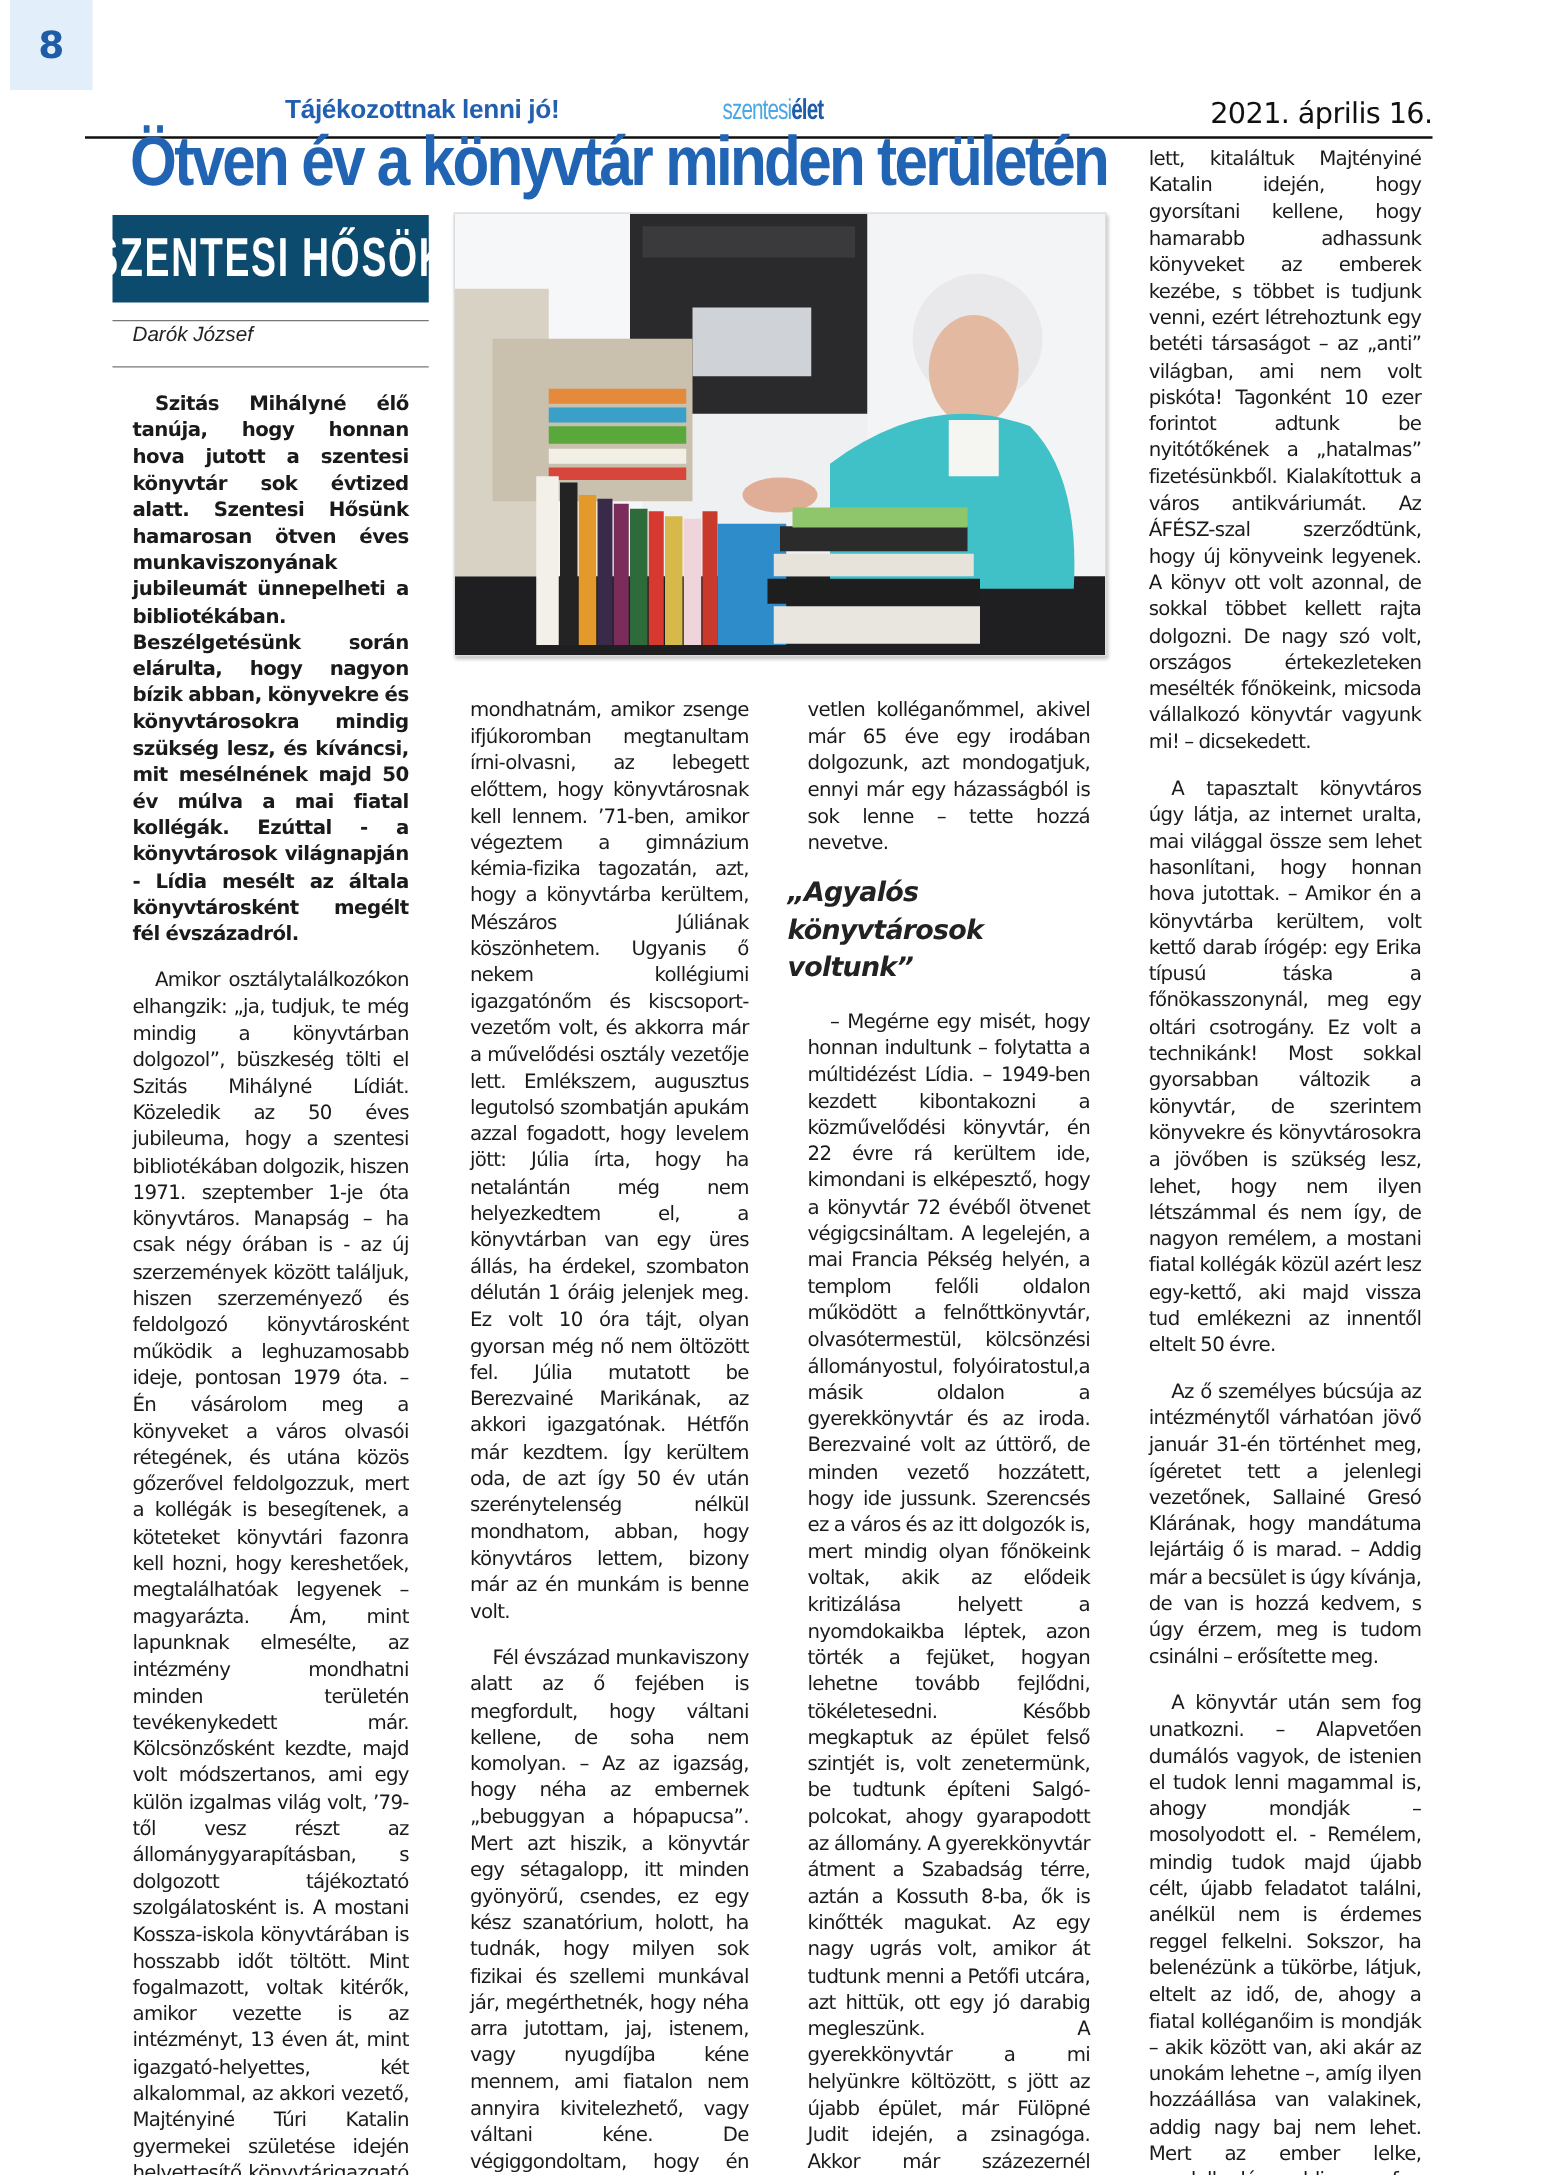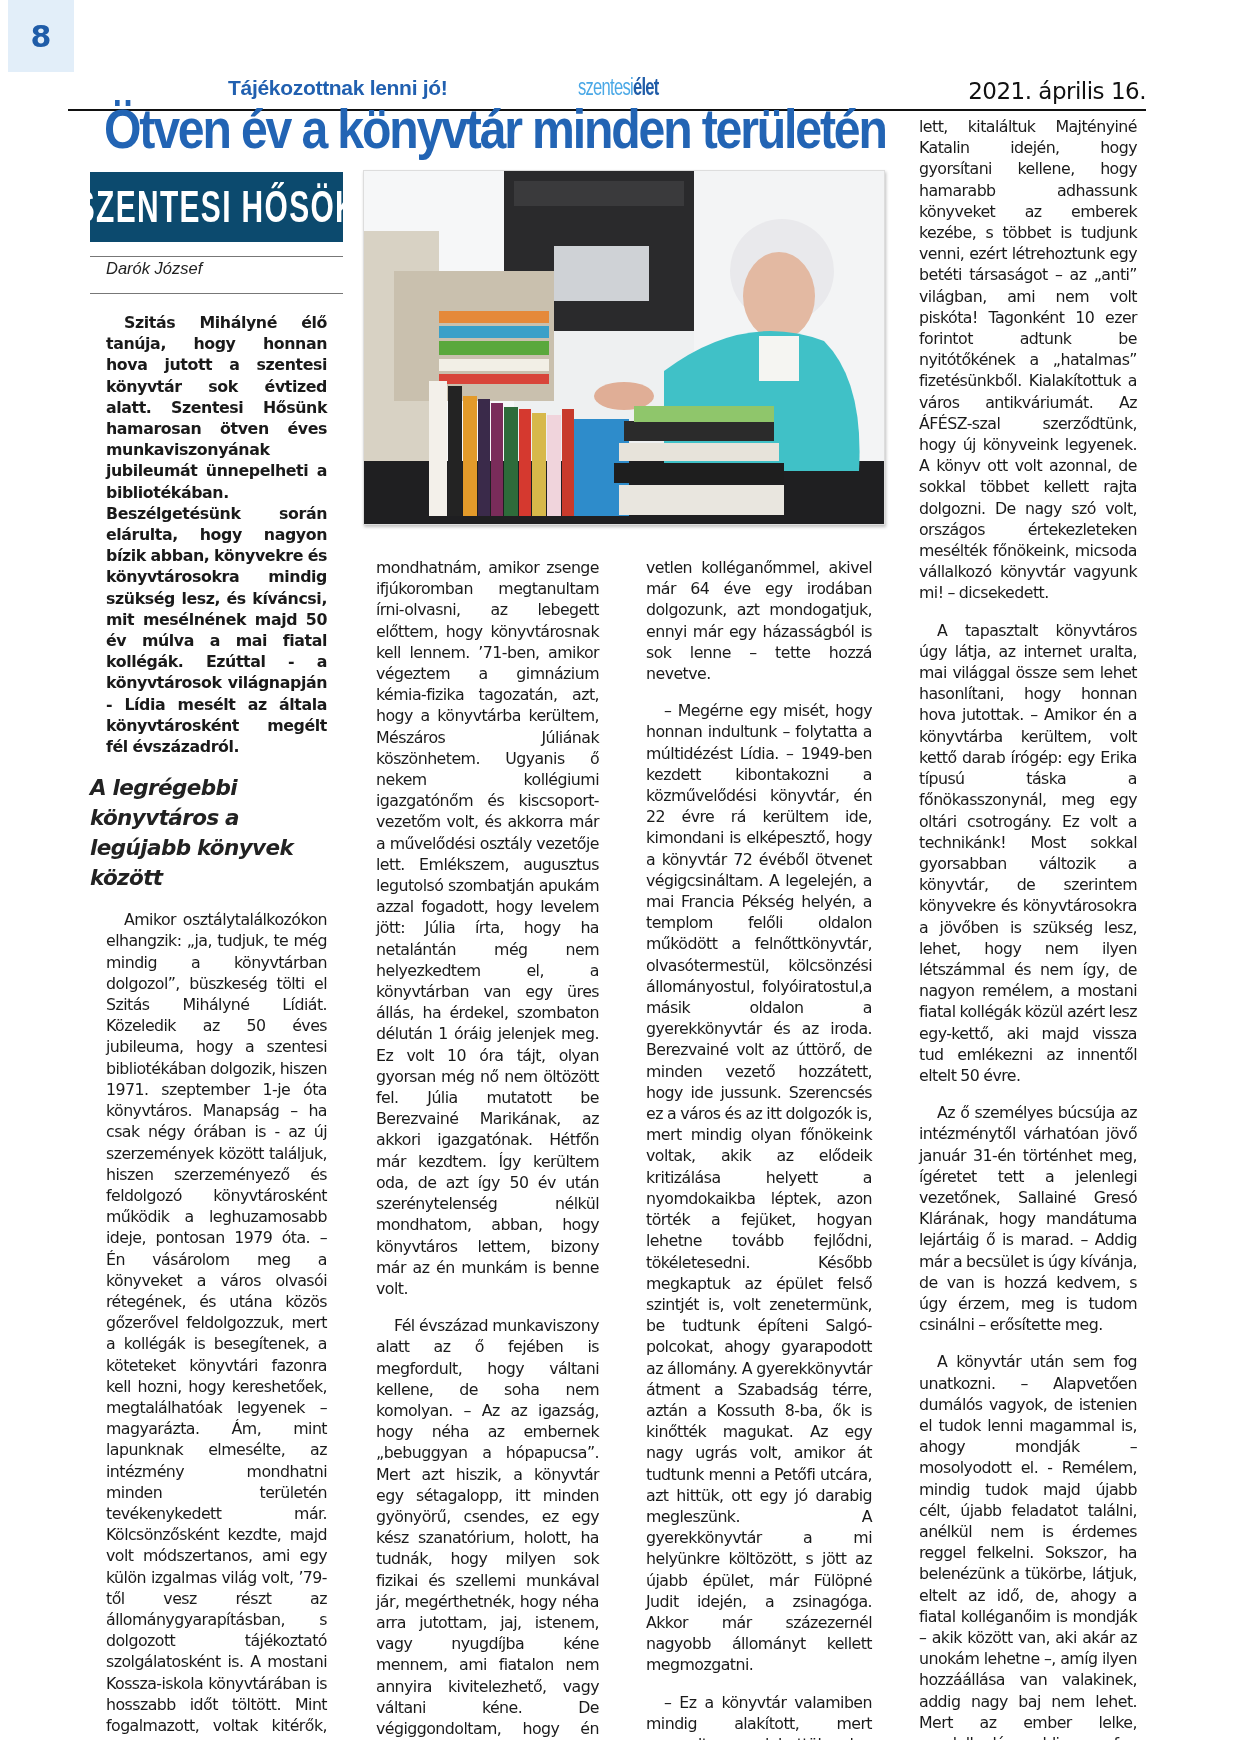--- a/index.html
+++ b/index.html
@@ -40,21 +40,20 @@
 
 <h1 class="headline" style="margin:0;">Ötven év a könyvtár minden területén</h1>
 
 <div class="rubric">
     <span>SZENTESI HŐSÖK</span>
   </div>
 <div class="byline">Darók József</div>
 
 <div class="col" style="left:90px; top:296px; width:253px;">
   <p class="lead">Szitás Mihályné élő tanúja, hogy honnan hova jutott a szentesi könyvtár sok évtized alatt. Szentesi Hősünk hamarosan ötven éves munkaviszonyának jubileumát ünnepelheti a bibliotékában. Beszélgetésünk során elárulta, hogy nagyon bízik abban, könyvekre és könyvtárosokra mindig szükség lesz, és kíváncsi, mit mesélnének majd 50 év múlva a mai fiatal kollégák. Ezúttal - a könyvtárosok világnapján - Lídia mesélt az általa könyvtárosként megélt fél évszázadról.</p>
-  <h2 class="sub">A legrégebbi könyvtáros a legújabb könyvek között</h2>
   <p>Amikor osztálytalálkozókon elhangzik: „ja, tudjuk, te még mindig a könyvtárban dolgozol”, büszkeség tölti el Szitás Mihályné Lídiát. Közeledik az 50 éves jubileuma, hogy a szentesi bibliotékában dolgozik, hiszen 1971. szeptember 1-je óta könyvtáros. Manapság – ha csak négy órában is - az új szerzemények között találjuk, hiszen szerzeményező és feldolgozó könyvtárosként működik a leghuzamosabb ideje, pontosan 1979 óta. – Én vásárolom meg a könyveket a város olvasói rétegének, és utána közös gőzerővel feldolgozzuk, mert a kollégák is besegítenek, a köteteket könyvtári fazonra kell hozni, hogy kereshetőek, megtalálhatóak legyenek – magyarázta. Ám, mint lapunknak elmesélte, az intézmény mondhatni minden területén tevékenykedett már. Kölcsönzősként kezdte, majd volt módszertanos, ami egy külön izgalmas világ volt, ’79-től vesz részt az állománygyarapításban, s dolgozott tájékoztató szolgálatosként is. A mostani Kossza-iskola könyvtárában is hosszabb időt töltött. Mint fogalmazott, voltak kitérők, amikor vezette is az intézményt, 13 éven át, mint igazgató-helyettes, két alkalommal, az akkori vezető, Majtényiné Túri Katalin gyermekei születése idején helyettesítő könyvtárigazgató volt, aztán, már a zsinagóga épületében Fülöpné Judit távozásakor egy fél évre ügyvezetőnek bízták meg, de közben mindig ellátta eredeti munkáját is.</p>
 
 </div>
 
 <div class="photo">
   <svg viewBox="0 0 520 353" preserveAspectRatio="none">
     <rect x="0" y="0" width="520" height="353" fill="#eef0f1"></rect>
     <rect x="0" y="0" width="150" height="300" fill="#f6f7f8"></rect>
     <rect x="140" y="0" width="190" height="160" fill="#2a2a2c"></rect>
     <rect x="150" y="10" width="170" height="25" fill="#3a3a3c"></rect>
@@ -95,21 +94,22 @@
     <rect x="270" y="235" width="140" height="16" fill="#8fc66b"></rect>
   </svg>
 </div>
 
 <div class="col" style="left:360px; top:541px; width:255px;">
   <p class="noind">mondhatnám, amikor zsenge ifjúkoromban megtanultam írni-olvasni, az lebegett előttem, hogy könyvtárosnak kell lennem. ’71-ben, amikor végeztem a gimnázium kémia-fizika tagozatán, azt, hogy a könyvtárba kerültem, Mészáros Júliának köszönhetem. Ugyanis ő nekem kollégiumi igazgatónőm és kiscsoport-vezetőm volt, és akkorra már a művelődési osztály vezetője lett. Emlékszem, augusztus legutolsó szombatján apukám azzal fogadott, hogy levelem jött: Júlia írta, hogy ha netalántán még nem helyezkedtem el, a könyvtárban van egy üres állás, ha érdekel, szombaton délután 1 óráig jelenjek meg. Ez volt 10 óra tájt, olyan gyorsan még nő nem öltözött fel. Júlia mutatott be Berezvainé Marikának, az akkori igazgatónak. Hétfőn már kezdtem. Így kerültem oda, de azt így 50 év után szerénytelenség nélkül mondhatom, abban, hogy könyvtáros lettem, bizony már az én munkám is benne volt.</p>
   <p>Fél évszázad munkaviszony alatt az ő fejében is megfordult, hogy váltani kellene, de soha nem komolyan. – Az az igazság, hogy néha az embernek „bebuggyan a hópapucsa”. Mert azt hiszik, a könyvtár egy sétagalopp, itt minden gyönyörű, csendes, ez egy kész szanatórium, holott, ha tudnák, hogy milyen sok fizikai és szellemi munkával jár, megérthetnék, hogy néha arra jutottam, jaj, istenem, vagy nyugdíjba kéne mennem, ami fiatalon nem annyira kivitelezhető, vagy váltani kéne. De végiggondoltam, hogy én szeretem ezt csinálni, a mai napig szeretem, így nem fajult a dolog az álláshirdetések böngészéséig. A kollektívával is mindig szerencsém volt, de lehet, hogy én jól tudtam alkalmazkodni, s a főnökeimmel is megtaláltuk a közös hangot egymással, pedig volt egy pár ennyi idő alatt. A munkahelyről azt mondják, ez a második otthonunk, de szerintem sokszor az első. A köz-</p>
 </div>
 
 <div class="col" style="left:630px; top:541px; width:258px;">
-  <p class="noind">vetlen kolléganőmmel, akivel már 64 éve egy irodában dolgozunk, azt mondogatjuk, ennyi már egy házasságból is sok lenne – tette hozzá nevetve.</p>
+  <p class="noind">vetlen kolléganőmmel, akivel már 65 éve egy irodában dolgozunk, azt mondogatjuk, ennyi már egy házasságból is sok lenne – tette hozzá nevetve.</p>
+  <h2 class="sub">„Agyalós könyvtárosok voltunk”</h2>
   <p>– Megérne egy misét, hogy honnan indultunk – folytatta a múltidézést Lídia. – 1949-ben kezdett kibontakozni a közművelődési könyvtár, én 22 évre rá kerültem ide, kimondani is elképesztő, hogy a könyvtár 72 évéből ötvenet végigcsináltam. A legelején, a mai Francia Pékség helyén, a templom felőli oldalon működött a felnőttkönyvtár, olvasótermestül, kölcsönzési állományostul, folyóiratostul,a másik oldalon a gyerekkönyvtár és az iroda. Berezvainé volt az úttörő, de minden vezető hozzátett, hogy ide jussunk. Szerencsés ez a város és az itt dolgozók is, mert mindig olyan főnökeink voltak, akik az elődeik kritizálása helyett a nyomdokaikba léptek, azon törték a fejüket, hogyan lehetne tovább fejlődni, tökéletesedni. Később megkaptuk az épület felső szintjét is, volt zenetermünk, be tudtunk építeni Salgó-polcokat, ahogy gyarapodott az állomány. A gyerekkönyvtár átment a Szabadság térre, aztán a Kossuth 8-ba, ők is kinőtték magukat. Az egy nagy ugrás volt, amikor át tudtunk menni a Petőfi utcára, azt hittük, ott egy jó darabig megleszünk. A gyerekkönyvtár a mi helyünkre költözött, s jött az újabb épület, már Fülöpné Judit idején, a zsinagóga. Akkor már százezernél nagyobb állományt kellett megmozgatni.</p>
   <p>– Ez a könyvtár valamiben mindig alakított, mert nyugodtan meglehettük volna úgy, hogy a könyvtárellátótól leküldik egy hónap múlva a könyveket, s a lusta könyvtáros csak szépen katalogizálja és slussz. Nem, nekünk agyalni kel-</p>
 </div>
 
 <div class="col" style="left:903px; top:100px; width:250px;">
   <p class="noind">lett, kitaláltuk Majtényiné Katalin idején, hogy gyorsítani kellene, hogy hamarabb adhassunk könyveket az emberek kezébe, s többet is tudjunk venni, ezért létrehoztunk egy betéti társaságot – az „anti” világban, ami nem volt piskóta! Tagonként 10 ezer forintot adtunk be nyitótőkének a „hatalmas” fizetésünkből. Kialakítottuk a város antikváriumát. Az ÁFÉSZ-szal szerződtünk, hogy új könyveink legyenek. A könyv ott volt azonnal, de sokkal többet kellett rajta dolgozni. De nagy szó volt, országos értekezleteken mesélték főnökeink, micsoda vállalkozó könyvtár vagyunk mi! – dicsekedett.</p>
   <p>A tapasztalt könyvtáros úgy látja, az internet uralta, mai világgal össze sem lehet hasonlítani, hogy honnan hova jutottak. – Amikor én a könyvtárba kerültem, volt kettő darab írógép: egy Erika típusú táska a főnökasszonynál, meg egy oltári csotrogány. Ez volt a technikánk! Most sokkal gyorsabban változik a könyvtár, de szerintem könyvekre és könyvtárosokra a jövőben is szükség lesz, lehet, hogy nem ilyen létszámmal és nem így, de nagyon remélem, a mostani fiatal kollégák közül azért lesz egy-kettő, aki majd vissza tud emlékezni az innentől eltelt 50 évre.</p>
   <p>Az ő személyes búcsúja az intézménytől várhatóan jövő január 31-én történhet meg, ígéretet tett a jelenlegi vezetőnek, Sallainé Gresó Klárának, hogy mandátuma lejártáig ő is marad. – Addig már a becsület is úgy kívánja, de van is hozzá kedvem, s úgy érzem, meg is tudom csinálni – erősítette meg.</p>
   <p>A könyvtár után sem fog unatkozni. – Alapvetően dumálós vagyok, de istenien el tudok lenni magammal is, ahogy mondják – mosolyodott el. - Remélem, mindig tudok majd újabb célt, újabb feladatot találni, anélkül nem is érdemes reggel felkelni. Sokszor, ha belenézünk a tükörbe, látjuk, eltelt az idő, de, ahogy a fiatal kolléganőim is mondják – akik között van, aki akár az unokám lehetne –, amíg ilyen hozzáállása van valakinek, addig nagy baj nem lehet. Mert az ember lelke, gondolkodása addig nem fog megöregedni. Én igyekezni fogok, hogy így legyen.</p>
 </div>

